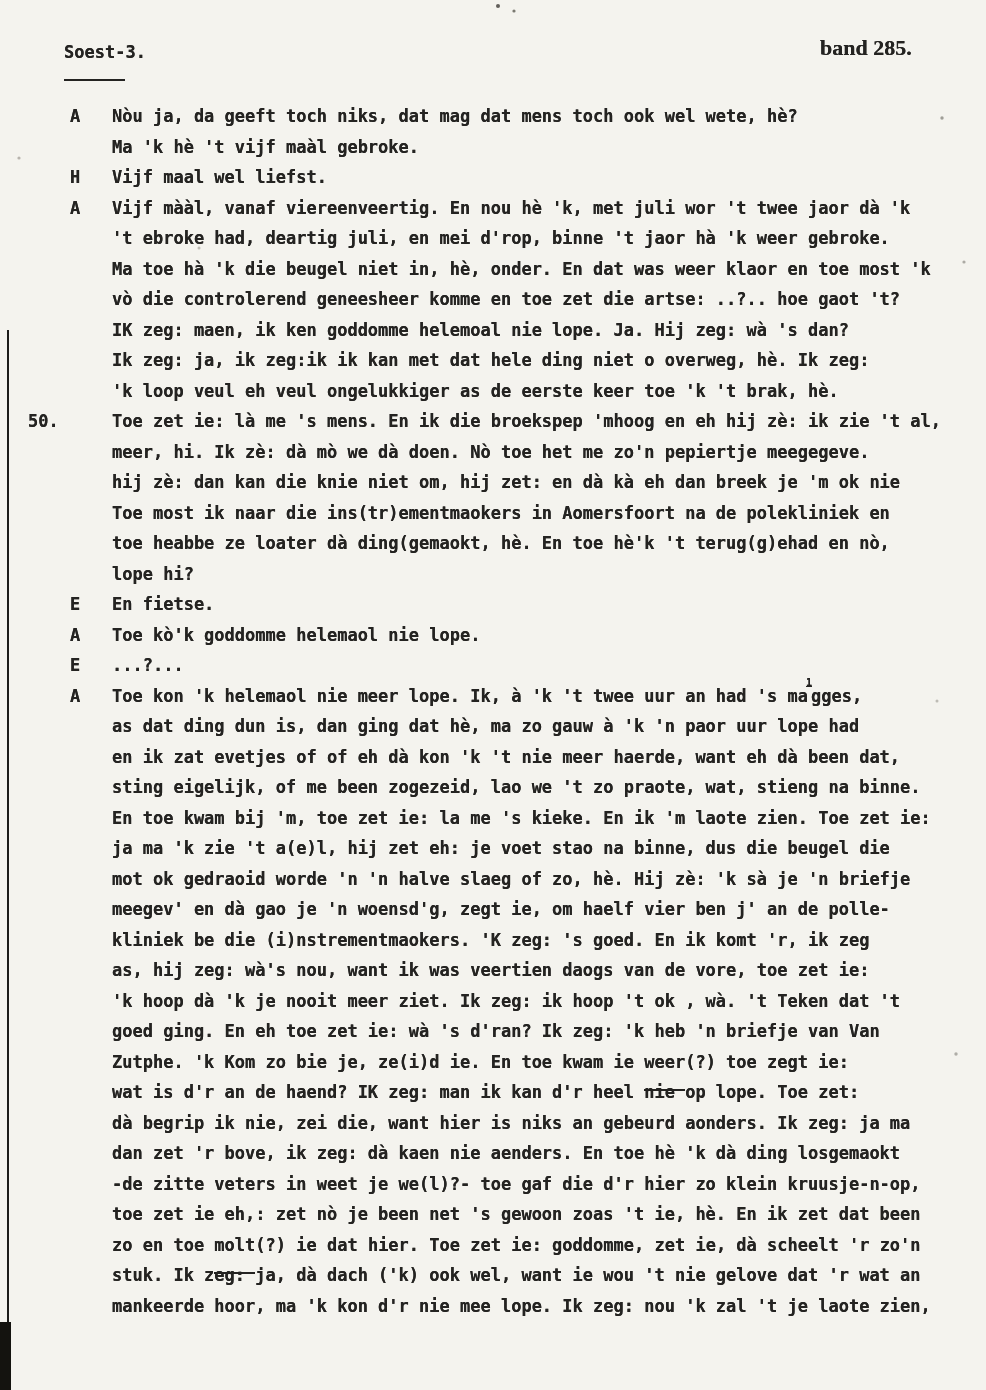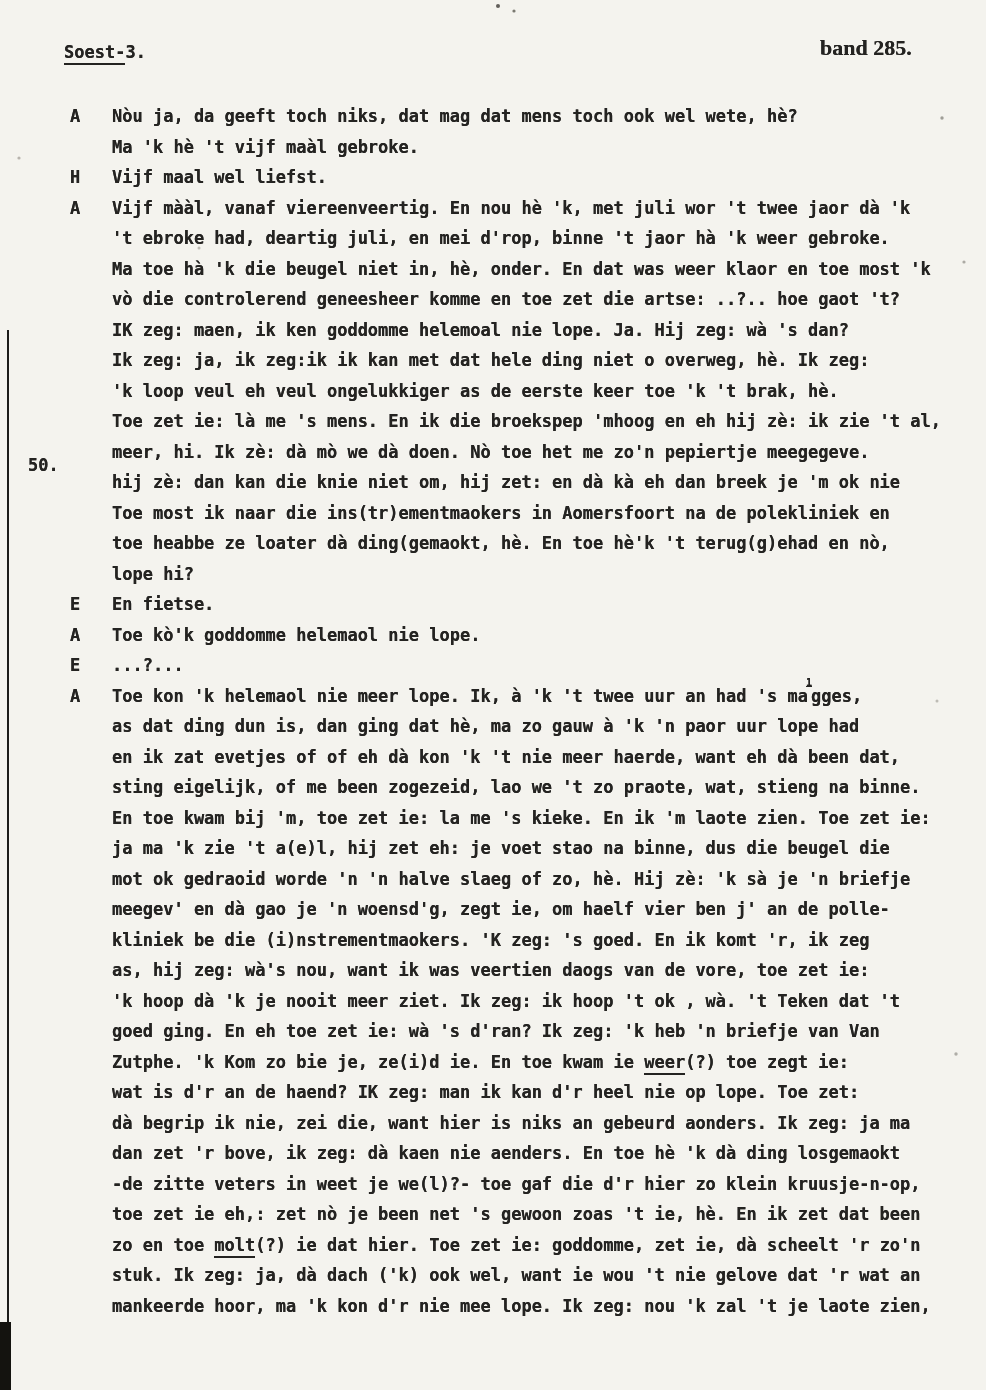--- a/index.html
+++ b/index.html
@@ -8,24 +8,24 @@
     background:#f4f3ee;
     color:#242321;
     font-family:"DejaVu Sans Mono","Liberation Mono",monospace;
     font-weight:bold;
     text-shadow:0 0 0.5px rgba(25,25,25,.85);
   }
   .header-left{position:absolute;left:64px;top:42px;font-size:17px;white-space:pre;}
   .header-right{position:absolute;left:820px;top:35px;font-size:22px;white-space:pre;font-family:Liberation Serif, serif;}
   .lines{position:absolute;left:0;top:101px;width:986px;}
   .line{position:relative;height:30.5px;line-height:30.5px;font-size:17px;white-space:pre;}
-  .margin{position:absolute;left:28px;margin-top:44px;}
+  .margin{position:absolute;left:28px;}
   .speaker{position:absolute;left:70px;}
   .text{position:absolute;left:112px;}
-  .u{border-bottom:2px solid currentColor;padding-bottom:1px;}
+  .u{border-bottom:2px solid currentColor;padding-bottom:17px;}
   .fn{font-size:10px;position:relative;top:-9px;margin:0 -1px 0 -2px;border-bottom:1.2px solid currentColor;display:inline-block;line-height:0.6;}
   .rule-v{position:absolute;left:7px;top:330px;width:2px;height:996px;background:#1c1b19;}
   .rule-v-thick{position:absolute;left:0;top:1322px;width:11px;height:68px;background:#14130f;}
   .noise{
     position:absolute;left:0;top:0;width:2px;height:2px;border-radius:50%;background:transparent;
     box-shadow:
       497px 5px 0 1px rgba(60,58,52,.8),
       513px 10px 0 .6px rgba(70,68,60,.7),
       941px 117px 0 .7px rgba(90,88,80,.55),
       963px 261px 0 .6px rgba(100,98,90,.5),

